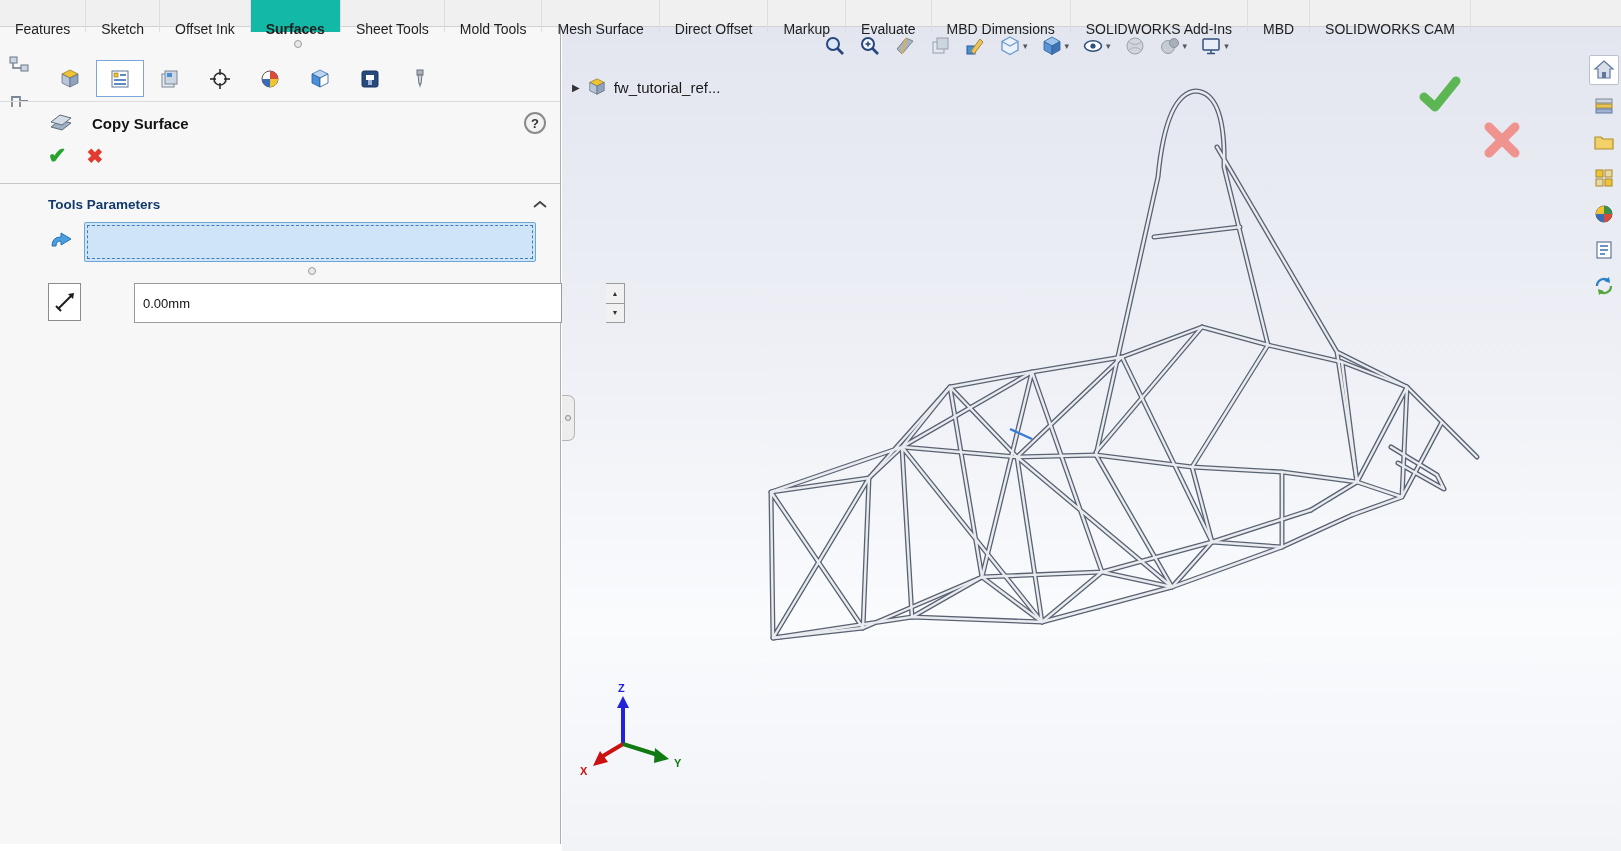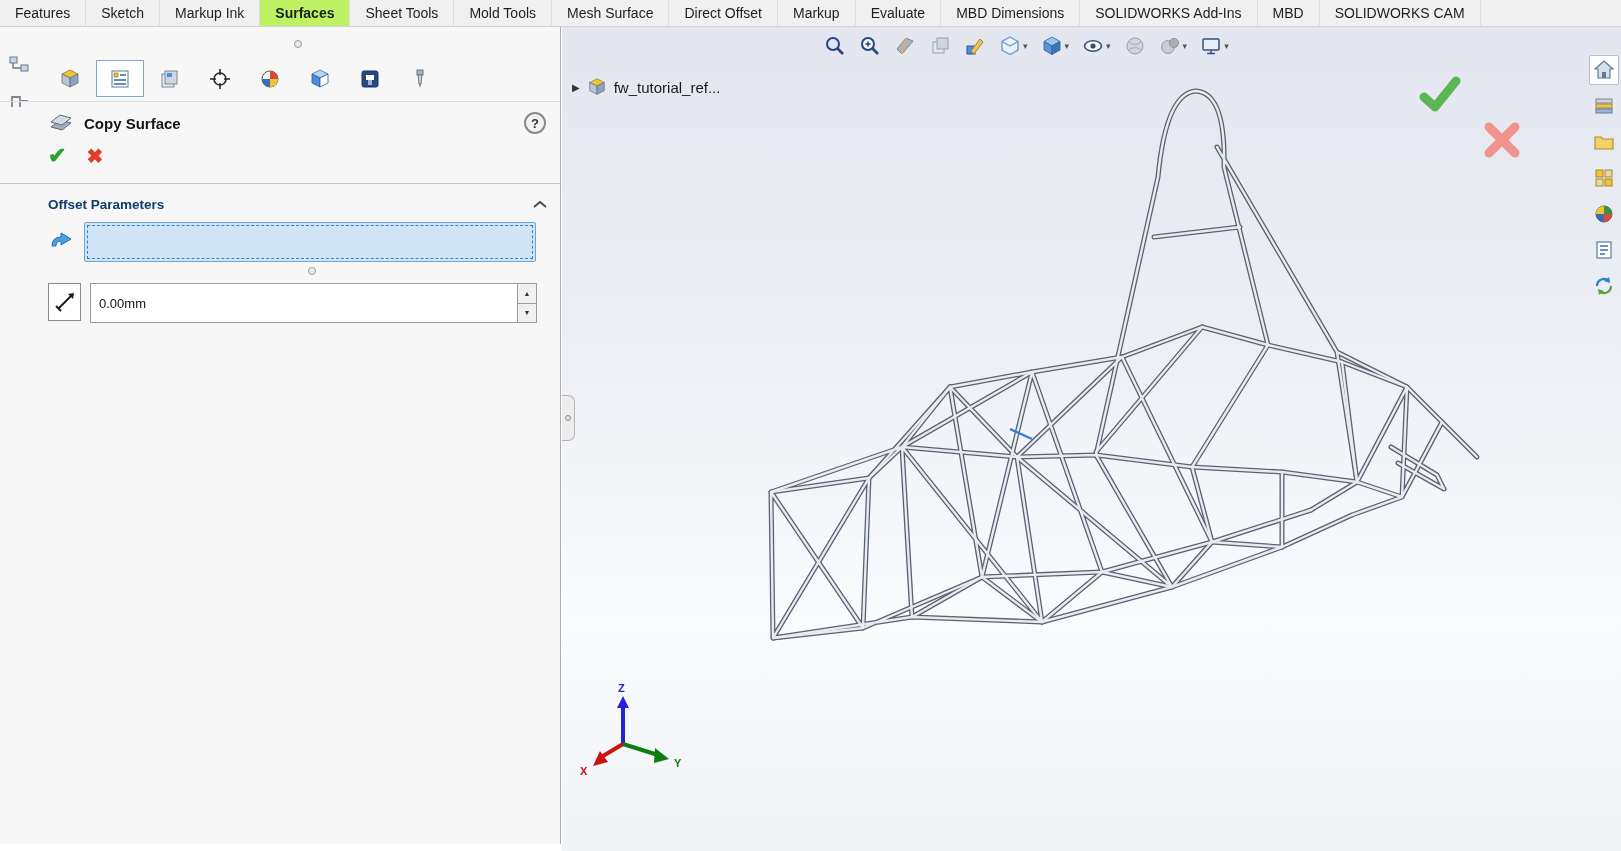--- a/index.html
+++ b/index.html
@@ -9,24 +9,24 @@
     font-family:"Liberation Sans", sans-serif; background:#ffffff; color:#1c1c1c;
   }
 
   
   .tabbar{
     position:absolute; top:0; left:0; width:1621px; height:27px;
     background:#f0f0f0; border-bottom:1px solid #d2d2d2;
     display:flex; align-items:stretch; z-index:30;
   }
   .tab{
-    padding:0 15px; font-size:14px; line-height:26px; color:#1e1e1e;
+    padding:16px 15px; font-size:14px; line-height:26px; color:#1e1e1e;
     border-right:1px solid #dedede; white-space:nowrap; cursor:default;
   }
-  .tab.active{ background:#bef264; font-weight:700; }
+  .tab.active{ background:#14b8a6; font-weight:700; }
 
   
   .left-panel{
     position:absolute; top:27px; left:0; width:561px; height:817px;
     background:#f7f7f7; border-right:1px solid #aeaeae; z-index:20;
   }
   .panel-dot{
     position:absolute; width:8px; height:8px; border-radius:50%;
     background:#e9e9e9; border:1px solid #9b9b9b;
   }
@@ -39,21 +39,21 @@
     width:48px; height:37px; display:flex; align-items:center; justify-content:center;
     border:1px solid transparent; background:transparent;
   }
   .pm-tab.selected{ background:#ffffff; border:1px solid #7da7d8; }
   .pm-tabs-divider{
     position:absolute; left:0; right:0; top:74px; height:1px; background:#dcdcdc;
   }
 
   .pm-title-row{
     position:absolute; left:48px; top:81px; right:14px; height:30px;
-    display:flex; align-items:center; gap:10px;
+    display:flex; align-items:center; gap:18px;
   }
   .pm-title{ font-size:15px; font-weight:700; color:#141414; flex:1; }
   .help-btn{
     width:22px; height:22px; border-radius:50%; border:2px solid #8a8a8a;
     display:flex; align-items:center; justify-content:center;
     font-size:13px; font-weight:700; color:#333; background:#f2f2f2;
   }
   .pm-actions{ position:absolute; left:48px; top:118px; display:flex; gap:20px; }
   .ok-glyph{ color:#27a22d; font-size:22px; font-weight:700; line-height:22px; }
   .cancel-glyph{ color:#e23a2e; font-size:20px; font-weight:700; line-height:22px; }
@@ -65,21 +65,21 @@
     display:flex; align-items:center;
   }
   .section-title{ font-size:13.5px; font-weight:700; color:#123a6d; flex:1; }
 
   .selection-row{ position:absolute; left:48px; top:195px; right:24px; display:flex; gap:10px; align-items:center; }
   .sel-box{
     flex:1; height:40px; background:#cfe4f6; border:1px solid #6ba6d6;
     outline:1.5px dashed #3c7fc0; outline-offset:-4px; border-radius:2px;
   }
 
-  .distance-row{ position:absolute; left:48px; top:256px; display:flex; align-items:stretch; }
+  .distance-row{ position:absolute; left:48px; top:256px; display:flex; align-items:stretch;gap:44px; }
   .offset-icon-btn{
     width:33px; height:38px; background:#ffffff; border:1px solid #8c8c8c;
     display:flex; align-items:center; justify-content:center; margin-right:9px;
   }
   .num-input{
     width:428px; height:40px; background:#ffffff; border:1px solid #9a9a9a;
     font-family:"Liberation Sans", sans-serif; font-size:13px; color:#111;
     padding:0 8px;
   }
   .spinner{ width:19px; display:flex; flex-direction:column; }
@@ -133,21 +133,21 @@
 
   .triad-svg{ position:absolute; left:10px; top:655px; z-index:4; }
   .triad-label{ font-size:11px; font-weight:700; font-family:"Liberation Sans",sans-serif; }
 </style>
 </head>
 <body>
 
 <nav class="tabbar">
   <div class="tab">Features</div>
   <div class="tab">Sketch</div>
-  <div class="tab">Markup Ink</div>
+  <div class="tab">Offset Ink</div>
   <div class="tab active">Surfaces</div>
   <div class="tab">Sheet Tools</div>
   <div class="tab">Mold Tools</div>
   <div class="tab">Mesh Surface</div>
   <div class="tab">Direct Offset</div>
   <div class="tab">Markup</div>
   <div class="tab">Evaluate</div>
   <div class="tab">MBD Dimensions</div>
   <div class="tab">SOLIDWORKS Add-Ins</div>
   <div class="tab">MBD</div>
@@ -244,21 +244,21 @@
   </div>
 
   <div class="pm-actions">
     <span class="ok-glyph">✔</span>
     <span class="cancel-glyph">✖</span>
   </div>
 
   <div class="pm-divider"></div>
 
   <div class="section-header">
-    <span class="section-title">Offset Parameters</span>
+    <span class="section-title">Tools Parameters</span>
     <svg width="16" height="9" viewBox="0 0 16 9">
       <polyline points="2,7 8,2 14,7" fill="none" stroke="#444" stroke-width="1.8"></polyline>
     </svg>
   </div>
 
   <div class="selection-row">
     <svg width="26" height="24" viewBox="0 0 26 24">
       <path d="M4,16 Q4,7 13,7 L13,3 L23,9 L13,15 L13,11 Q8,11 8,16 Z" fill="#4a9fe0" stroke="#2a6fb0"></path>
     </svg>
     <div class="sel-box"></div>

